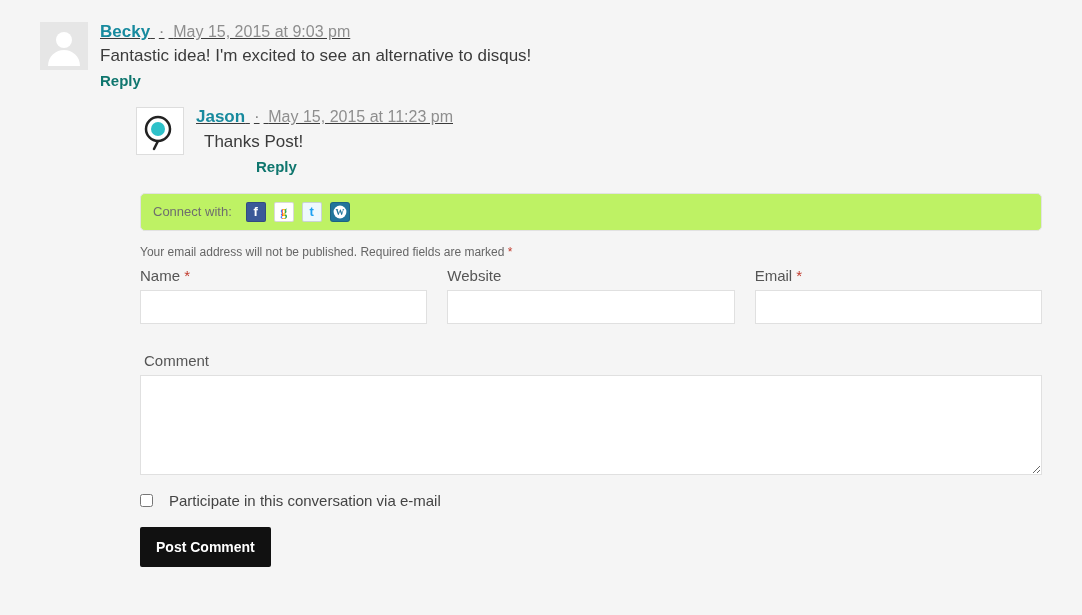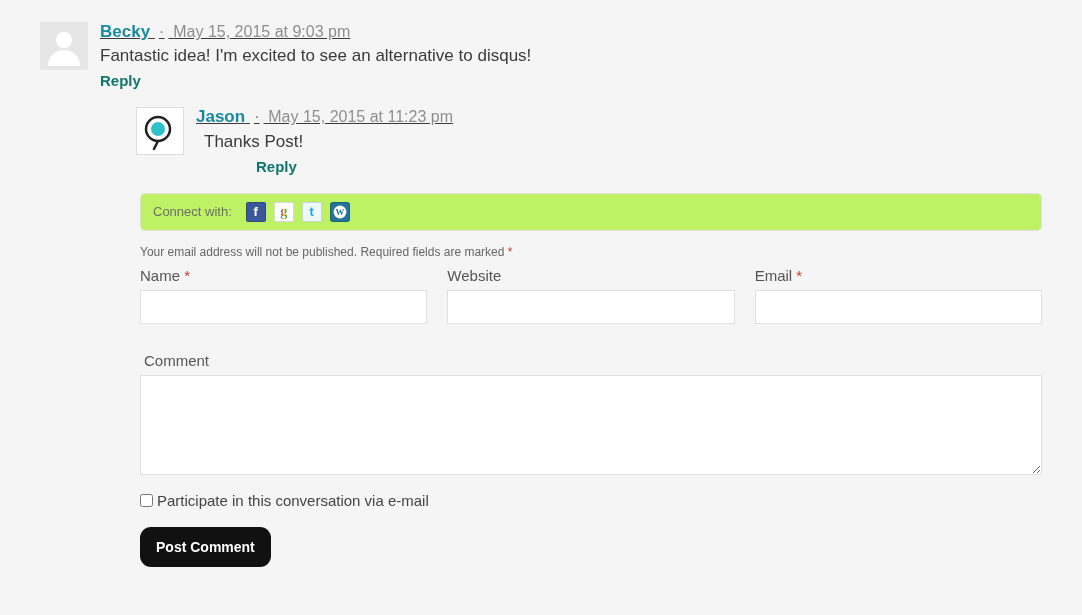--- a/index.html
+++ b/index.html
@@ -94,27 +94,27 @@
   .comment-field textarea {
     width: 100%;
     height: 100px;
     border: 1px solid #e0e0e0;
     background:#fff;
     resize: both;
     font-size:14px;
     padding:6px;
   }
 
-  .participate { display:flex; align-items:center; gap:4px; font-size:15px; color:#444; margin-bottom: 18px;}
+  .participate { display:flex; align-items:center; gap:16px; font-size:15px; color:#444; margin-bottom: 18px;}
   .participate input { width:13px; height:13px; }
 
   .post-btn {
     background:#111; color:#fff; border:none;
     padding: 12px 16px; font-size:14px; font-weight:600;
-    border-radius:11px; cursor:pointer;
+    border-radius:2px; cursor:pointer;
   }
 
   .root { padding: 22px 40px 20px 40px; }
 </style>
 </head>
 <body>
 
 <div class="root">
 
   <div class="comment">

